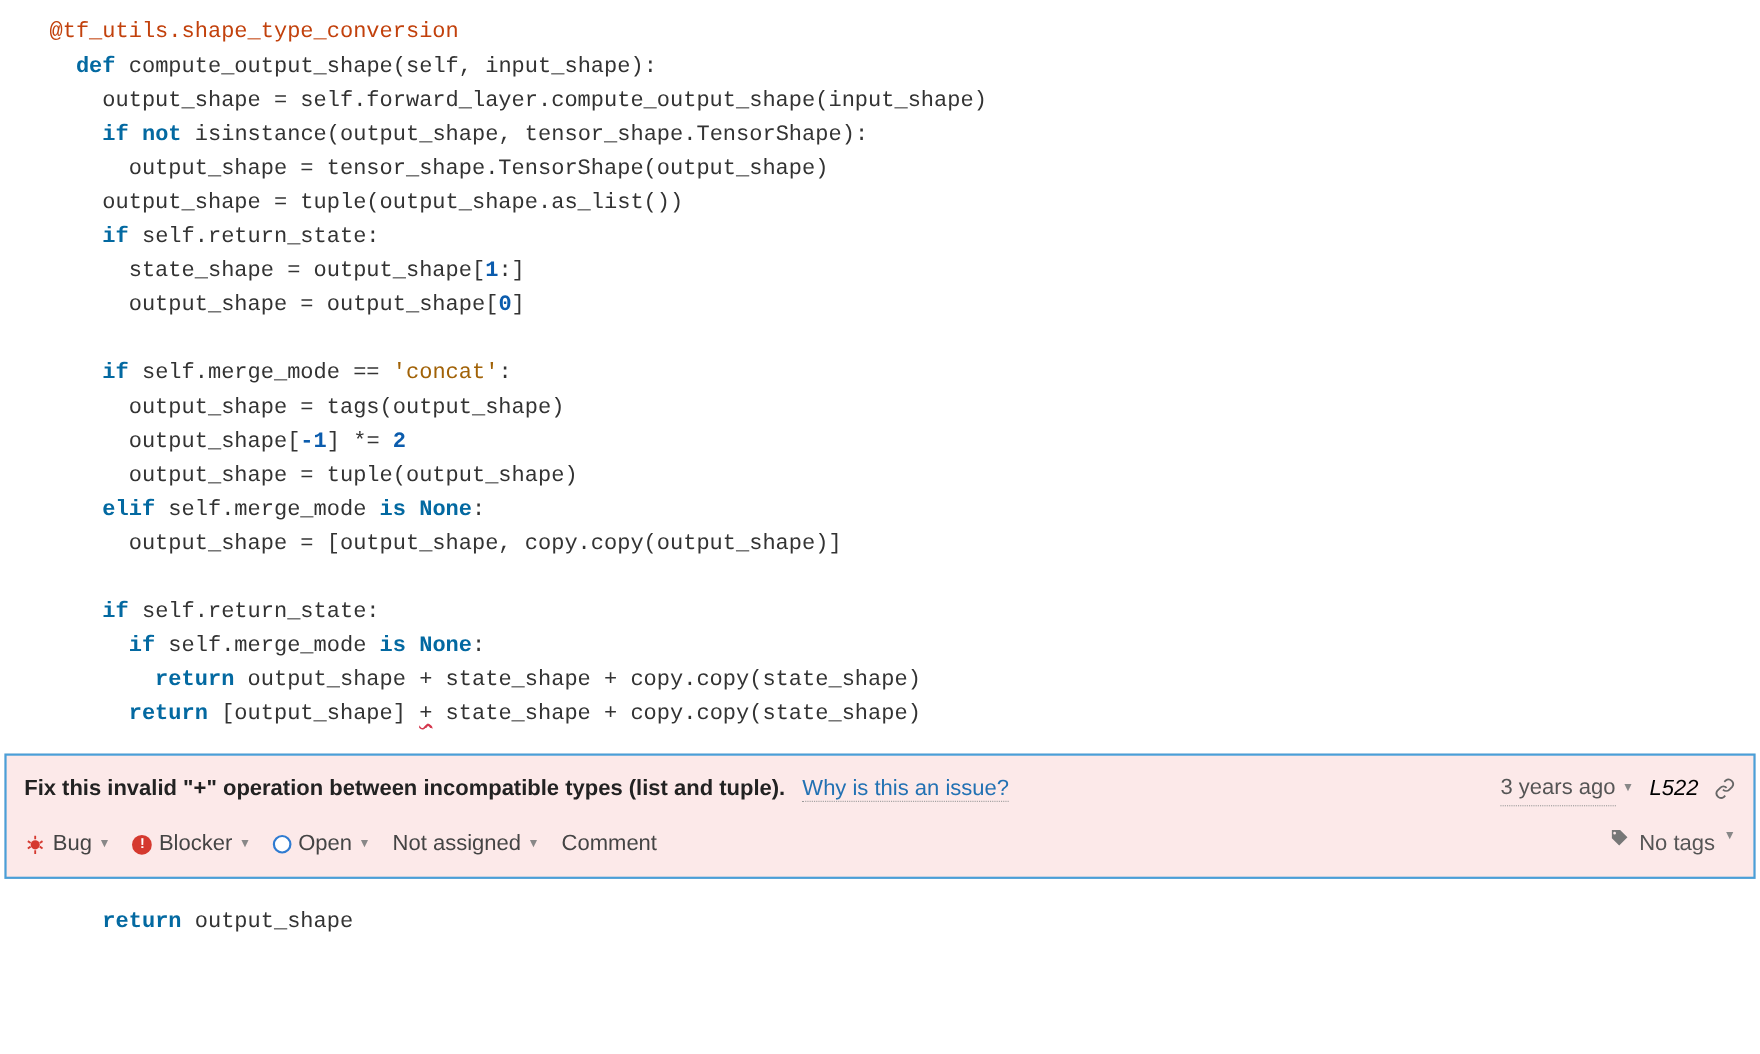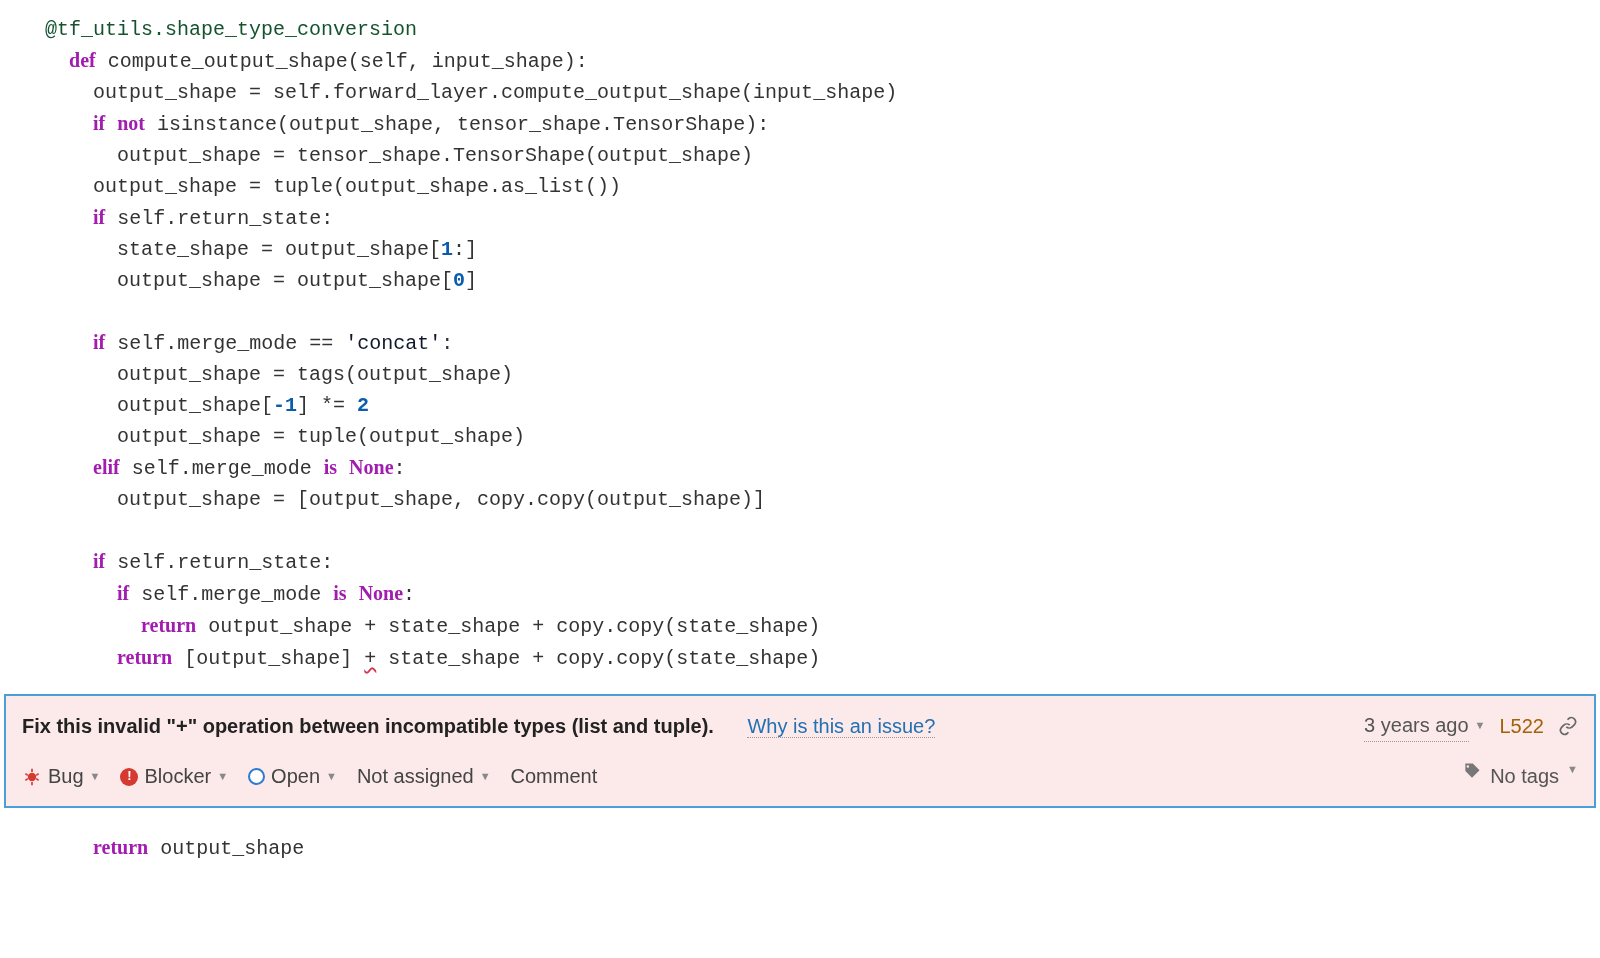--- a/index.html
+++ b/index.html
@@ -12,25 +12,25 @@
       font-size: 20px;
       line-height: 1.55;
       background: #fff;
       color: #333;
       padding: 14px 0 20px 0;
     }
     .code-area {
       padding-left: 45px;
       white-space: pre;
     }
-    .kw { color: #a21caf; font-weight: bold; font-family: Liberation Serif, serif; }
+    .kw { color: #0369a1; font-weight: bold; }
     .funcname { color: #333; margin-top: 48px; }
     .num { color: #0b5cad; font-weight: bold; }
-    .str { color: #0f172a; }
-    .dec { color: #14532d; }
+    .str { color: #a16207; }
+    .dec { color: #c2410c; }
     .underline-red {
       text-decoration: underline wavy #d4384e;
       text-decoration-thickness: 1.5px;
       text-underline-offset: 3px;
     }
 
     .issue-box {
       font-family: -apple-system, BlinkMacSystemFont, "Segoe UI", Helvetica, Arial, sans-serif;
       border: 2px solid #4a9fd8;
       background: #fce9e9;
@@ -44,39 +44,40 @@
       justify-content: space-between;
       align-items: center;
       margin-bottom: 14px;
     }
     .issue-msg {
       font-weight: 600;
       color: #222;
     }
     .why-link {
       color: #2271b3;
-      margin-left: 28px;
+      margin-left: 10px;
       border-bottom: 1px dotted #999;
       cursor: pointer;
       font-weight: 400;
     }
     .issue-top-right {
       display: flex;
       align-items: center;
       gap: 14px;
       color: #555;
       margin-left: 12px;
     }
     .age-link {
       color: #555;
       border-bottom: 1px dotted #999;
       cursor: pointer;
     }
     .line-label {
-      color: #a16207;
+      color: #000000;
+      font-style: italic;
     }
     .issue-bottom {
       display: flex;
       justify-content: space-between;
       align-items: center;
       color: #555;
       margin-top: 19px;
     }
     .issue-bottom-left {
       display: flex;

